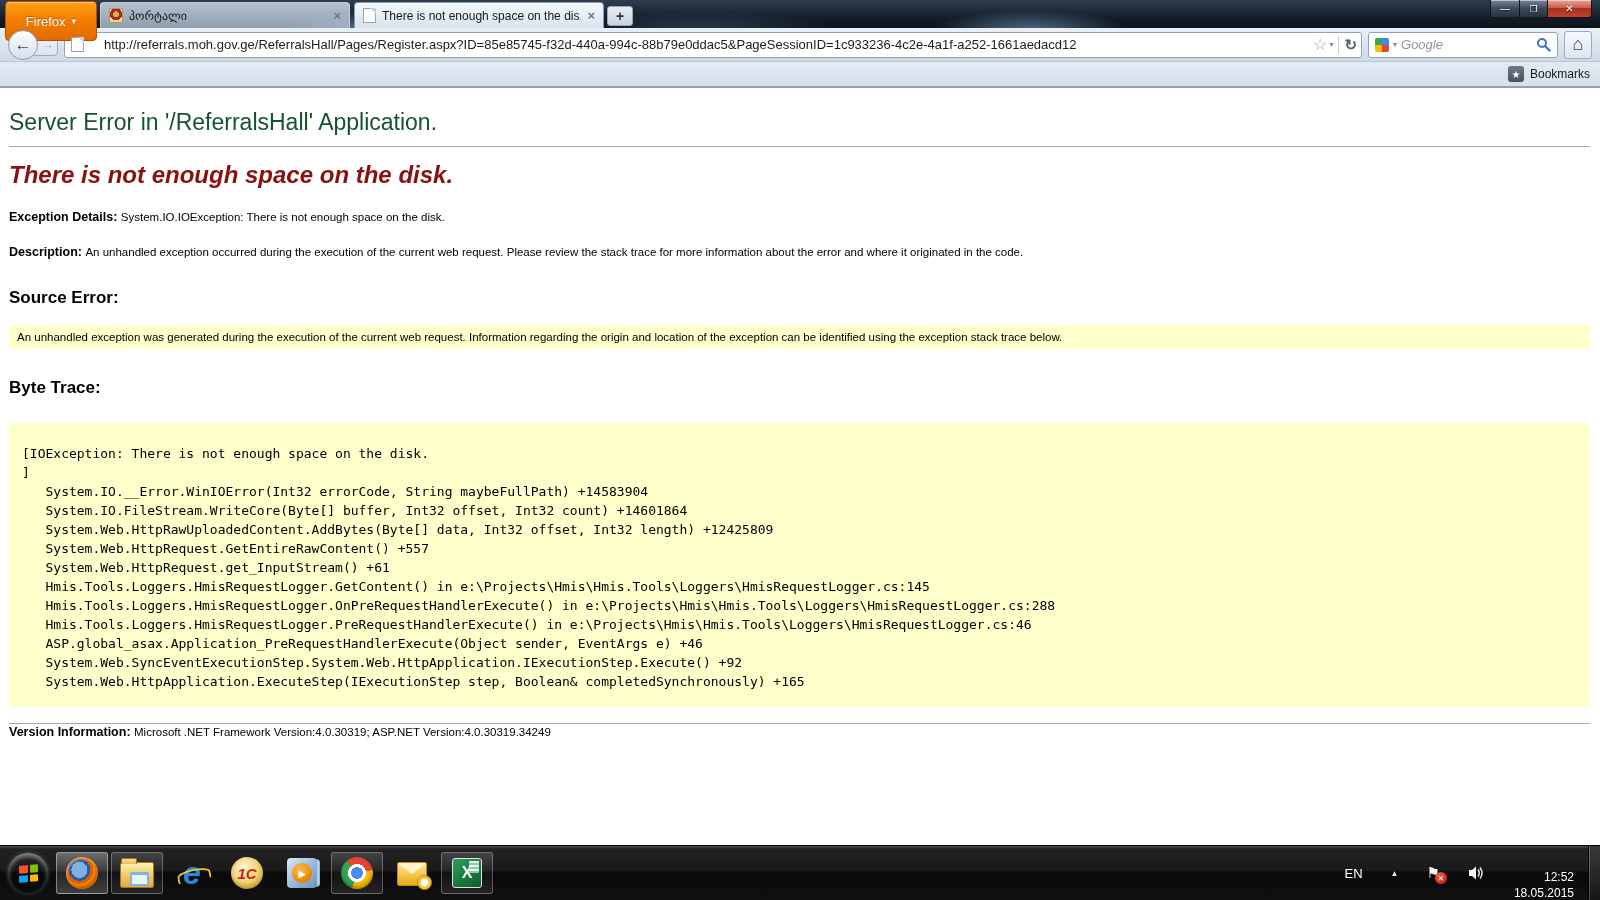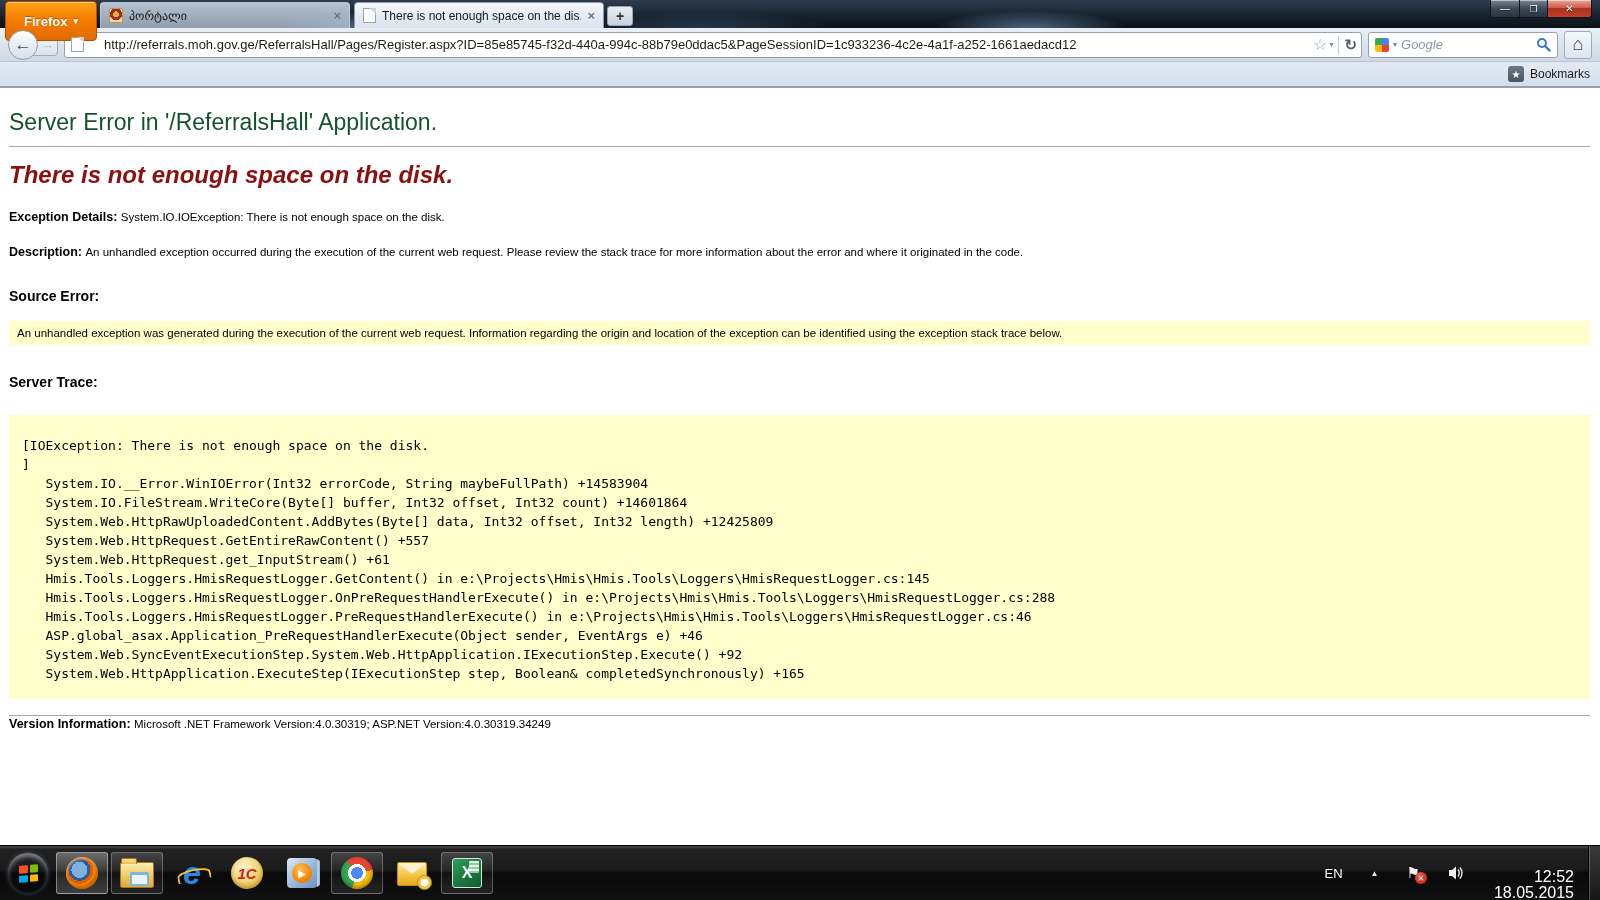--- a/index.html
+++ b/index.html
@@ -6,21 +6,21 @@
   html, body { width: 1600px; height: 900px; overflow: hidden; font-family: "Liberation Sans", sans-serif; background: #fff; }
 
   
   .titlebar { position: relative; height: 28px; background:
       radial-gradient(ellipse 120px 26px at 360px 30px, rgba(160,200,240,.55), transparent 70%),
       radial-gradient(ellipse 140px 28px at 1030px 30px, rgba(150,195,235,.5), transparent 70%),
       radial-gradient(ellipse 200px 30px at 700px 32px, rgba(90,130,170,.4), transparent 70%),
       linear-gradient(#2e3d4f, #121b26 70%, #0b1118); }
   .fx-button { position: absolute; left: 5px; top: 1px; width: 92px; height: 40px;
       background: linear-gradient(#ffa317, #f57e00 45%, #e26a00); border: 1px solid #b85000;
-      border-radius: 4px; color: #fff; font-weight: bold; font-size: 13px;
+      border-radius: 4px; color: #fff; font-weight: normal; font-size: 13px;
       display: flex; align-items: center; justify-content: center; gap: 6px;
       text-shadow: 0 -1px 1px rgba(0,0,0,.3); box-shadow: inset 0 1px 0 rgba(255,255,255,.4); cursor: pointer; }
   .fx-button .arr { font-size: 9px; }
   .tabstrip { position: absolute; left: 100px; top: 2px; bottom: 0; display: flex; align-items: flex-end; }
   .tab { height: 26px; display: flex; align-items: center; gap: 6px; padding: 0 8px;
       border-radius: 4px 4px 0 0; font-size: 12px; color: #1a1a1a; width: 250px; position: relative; cursor: pointer; }
   .tab.inactive { background: linear-gradient(rgba(205,218,232,.85), rgba(176,192,210,.8));
       border: 1px solid rgba(255,255,255,.35); border-bottom: none; margin-right: 4px; }
   .tab.active { background: linear-gradient(#f5f8fb, #e2eaf2 60%, #dbe5ef); border: 1px solid #8d9dae; border-bottom: none; }
   .tab .title { flex: 1; white-space: nowrap; overflow: hidden; }
@@ -81,21 +81,21 @@
   .bm-star { width: 16px; height: 16px; border-radius: 3px; background: linear-gradient(#6c7884, #49535d);
       color: #fff; font-size: 10px; display: flex; align-items: center; justify-content: center; }
 
   
   .content { height: 757px; background: #fff; padding: 6px 10px 0 9px; overflow: hidden; }
   .ysod-h1 { color: #14532d; font-size: 23px; font-weight: 400; margin: 15px 0 10px; }
   .content hr { border: none; border-top: 1px solid #a8a8a8; margin: 0; }
   .ysod-h2 { color: #8b1010; font-size: 24px; font-weight: bold; font-style: italic; margin: 14px 0 10px; }
   .meta-line { font-size: 11.5px; color: #000; margin-top: 21px; }
   .meta-line b { font-size: 12.5px; }
-  .section-head { font-size: 14px; font-weight: bold; margin-top: 29px; }
+  .section-head { font-size: 17px; font-weight: bold; margin-top: 29px; }
   .src-note { background: #ffffcc; font-size: 11.5px; padding: 6px 8px; margin-top: 17px; }
   .stack-block { background: #ffffcc; font-family: "DejaVu Sans Mono", "Liberation Mono", monospace;
       font-size: 13px; line-height: 19px; white-space: pre; padding: 21px 10px 16px 13px; margin-top: 25px; overflow: hidden; }
   .version-hr { margin-top: 16px !important; }
   .version-line { font-size: 11.5px; margin-top: 1px; }
   .version-line b { font-size: 12.5px; }
 
   
   .taskbar { height: 55px; background: linear-gradient(#4a4a4a 0%, #222 6%, #1a1a1a 45%, #090909 50%, #111 100%);
       display: flex; align-items: center; padding: 0 0 0 4px; border-top: 1px solid #000; }
@@ -156,21 +156,21 @@
       background: repeating-linear-gradient(#fff 0 2px, #9fd3ae 2px 4px); border-radius: 1px; opacity: .9; }
 
   .tray { margin-left: auto; display: flex; align-items: center; gap: 28px; color: #fff; padding-right: 4px; }
   .tray-lang { font-size: 13px; cursor: pointer; }
   .tray-arrow { font-size: 8px; color: #e8e8e8; cursor: pointer; }
   .tray-flag { position: relative; font-size: 15px; color: #f2f2f2; cursor: pointer; }
   .tray-flag .badge { position: absolute; right: -7px; bottom: -2px; width: 12px; height: 12px; border-radius: 50%;
       background: radial-gradient(circle at 35% 30%, #f05a4a, #c21807); color: #fff; font-size: 8px;
       display: flex; align-items: center; justify-content: center; }
   .tray-speaker { display: flex; cursor: pointer; }
-  .tray-clock { text-align: right; font-size: 16px; line-height: 16px; cursor: pointer; margin-top: 24px; }
+  .tray-clock { text-align: right; font-size: 12px; line-height: 16px; cursor: pointer; margin-top: 24px; }
   .show-desktop { width: 12px; height: 55px; margin-left: 10px; border-left: 1px solid #000;
       background: linear-gradient(#3a3a3a, #161616); box-shadow: inset 1px 0 0 rgba(255,255,255,.25); cursor: pointer; }
 </style>
 </head>
 <body>
 
 <div class="titlebar">
   <div class="fx-button">
     <span>Firefox</span>
     <span class="arr">▾</span>
@@ -238,21 +238,21 @@
     <b>Exception Details: </b><span>System.IO.IOException: There is not enough space on the disk.</span>
   </div>
 
   <div class="meta-line">
     <b>Description: </b><span>An unhandled exception occurred during the execution of the current web request. Please review the stack trace for more information about the error and where it originated in the code.</span>
   </div>
 
   <div class="section-head">Source Error:</div>
   <div class="src-note">An unhandled exception was generated during the execution of the current web request. Information regarding the origin and location of the exception can be identified using the exception stack trace below.</div>
 
-  <div class="section-head">Server Trace:</div>
+  <div class="section-head">Byte Trace:</div>
   <pre class="stack-block">[IOException: There is not enough space on the disk.
 ]
    System.IO.__Error.WinIOError(Int32 errorCode, String maybeFullPath) +14583904
    System.IO.FileStream.WriteCore(Byte[] buffer, Int32 offset, Int32 count) +14601864
    System.Web.HttpRawUploadedContent.AddBytes(Byte[] data, Int32 offset, Int32 length) +12425809
    System.Web.HttpRequest.GetEntireRawContent() +557
    System.Web.HttpRequest.get_InputStream() +61
    Hmis.Tools.Loggers.HmisRequestLogger.GetContent() in e:\Projects\Hmis\Hmis.Tools\Loggers\HmisRequestLogger.cs:145
    Hmis.Tools.Loggers.HmisRequestLogger.OnPreRequestHandlerExecute() in e:\Projects\Hmis\Hmis.Tools\Loggers\HmisRequestLogger.cs:288
    Hmis.Tools.Loggers.HmisRequestLogger.PreRequestHandlerExecute() in e:\Projects\Hmis\Hmis.Tools\Loggers\HmisRequestLogger.cs:46

